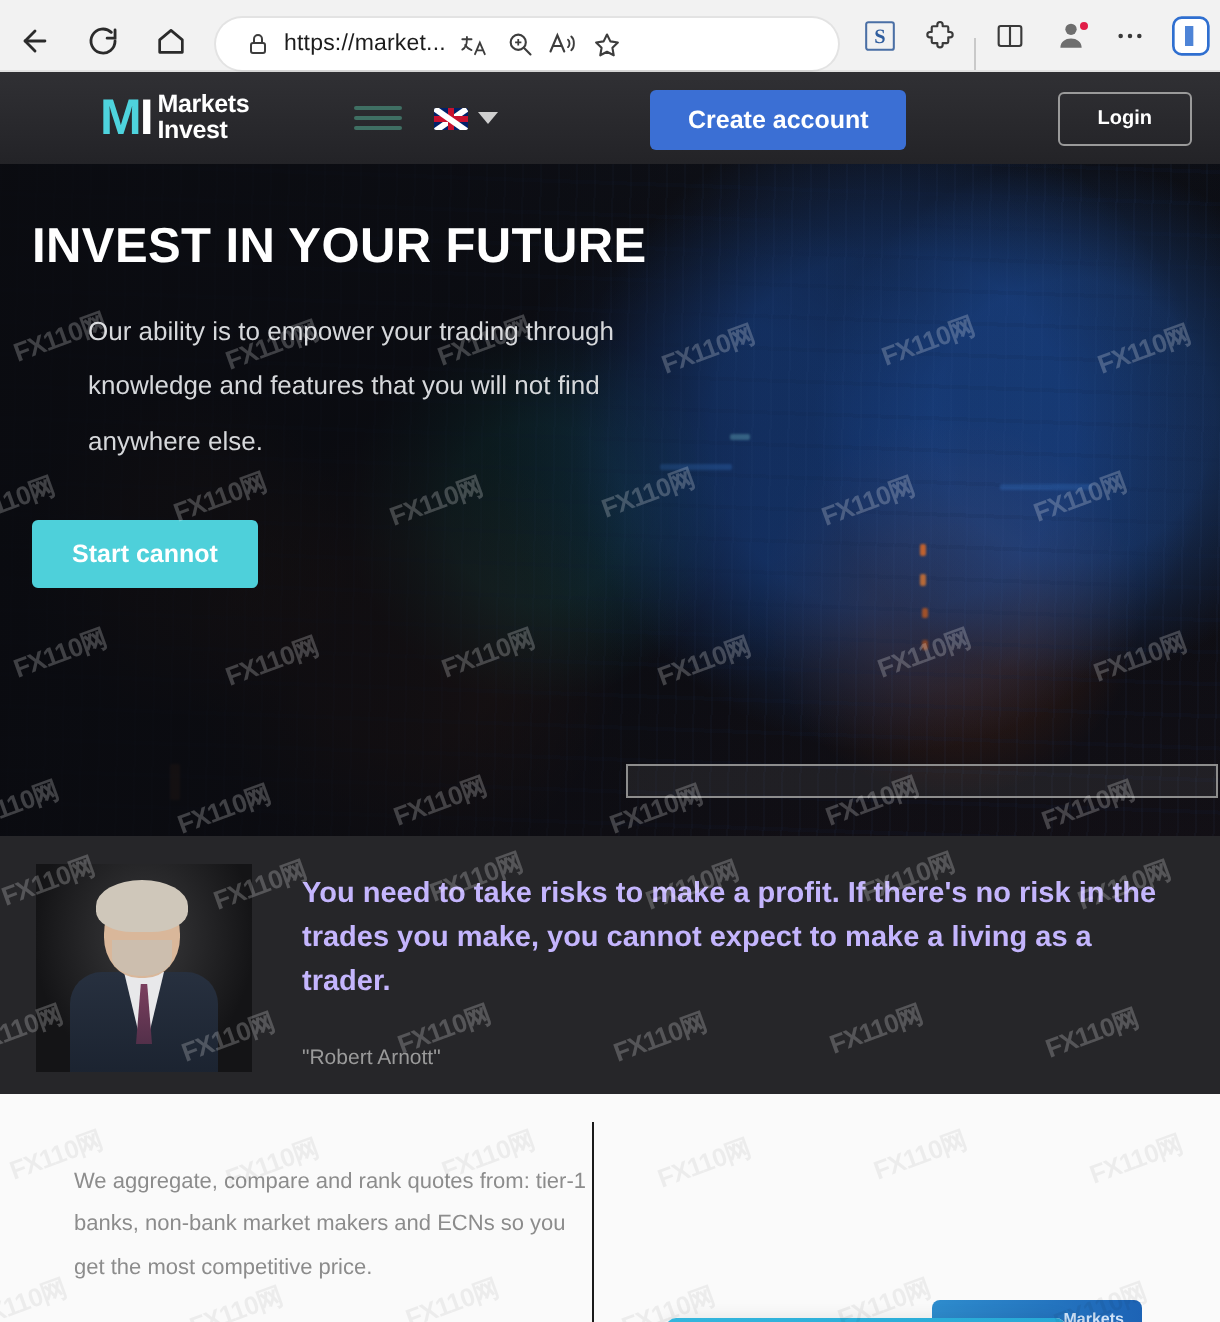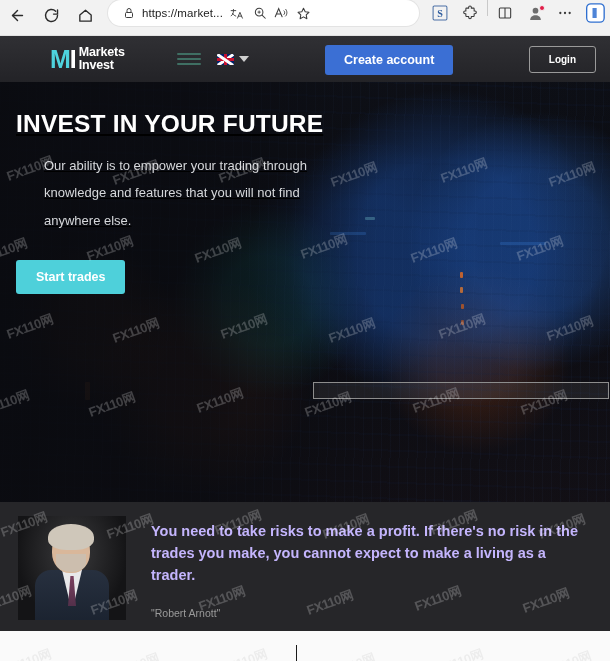--- a/index.html
+++ b/index.html
@@ -2,21 +2,21 @@
 <html><head>
 <meta charset="utf-8">
 <style>
   * { margin:0; padding:0; box-sizing:border-box; }
   html,body{ width:610px; height:661px; overflow:hidden; background:#fff;
              font-family:"Liberation Sans", sans-serif; }
 
   
   .browser-bar{
     position:absolute; top:0; left:0; width:610px; height:36px;
-    background:#f2f2f2; display:flex; align-items:flex-start; gap:0;
+    background:#f2f2f2; display:flex; align-items:flex-end; gap:0;
     border-bottom:1px solid #e2e2e2;
   }
   .nav-btn{
     width:34px; height:30px; display:flex; align-items:center; justify-content:center;
     color:#2b2b2b; flex:none; cursor:default;
   }
   .nav-btn svg{ display:block; }
   .omnibox{
     flex:1; height:26px; margin:0 6px; background:#fff; border-radius:13px;
     display:flex; align-items:center; gap:0; padding:0 6px 0 10px;
@@ -69,21 +69,21 @@
     background:#3b6fd4; color:#fff; font-size:12.5px; font-weight:bold;
     padding:8px 19px; border-radius:3px; border:none; white-space:nowrap;
     position:absolute; left:325px; top:9px;
   }
   .btn-login{
     background:transparent; color:#fff; font-size:10px; font-weight:bold;
     padding:7px 19px; border-radius:3px; border:1px solid #9a9a9a; white-space:nowrap;
   }
 
   
-  .hero{ position:relative; height:420px; overflow:hidden; background:#b91c1c;text-decoration:underline; }
+  .hero{ position:relative; height:336px; overflow:hidden; background:#b91c1c; }
   .hero-bg{ position:absolute; inset:0;
     background:
       radial-gradient(circle at 73% 40%, rgba(30,90,190,.42) 0 90px, transparent 160px),
       radial-gradient(circle at 88% 38%, rgba(40,110,220,.34) 0 70px, transparent 130px),
       radial-gradient(circle at 60% 42%, rgba(24,70,150,.28) 0 60px, transparent 120px),
       radial-gradient(circle at 44% 52%, rgba(25,180,170,.22) 0 45px, transparent 95px),
       radial-gradient(circle at 78% 66%, rgba(190,80,20,.22) 0 40px, transparent 95px),
       radial-gradient(circle at 33% 72%, rgba(150,70,25,.16) 0 50px, transparent 110px),
       radial-gradient(circle at 15% 58%, rgba(180,90,30,.14) 0 35px, transparent 85px),
       linear-gradient(170deg,#10121a 0%,#0a0c12 45%,#131016 100%);
@@ -320,21 +320,21 @@
       <i style="left:85px;top:300px;width:5px;height:18px;background:#c76a28;opacity:.3"></i>
       <i style="left:330px;top:150px;width:36px;height:3px;background:#3b86e8;opacity:.35"></i>
       <i style="left:500px;top:160px;width:46px;height:3px;background:#3b86e8;opacity:.3"></i>
       <i style="left:365px;top:135px;width:10px;height:3px;background:#7fd7e8;opacity:.4"></i>
     </div>
     <div class="hero-shade"></div>
 
     <div class="hero-inner">
       <div class="hero-title">INVEST IN YOUR FUTURE</div>
       <div class="hero-sub">Our ability is to empower your trading through knowledge and features that you will not find anywhere else.</div>
-      <button class="btn-start">Start trades</button>
+      <button class="btn-start">Start cannot</button>
     </div>
 
     <div class="wm">
       <b style="left:6px;top:78px">FX110网</b>
         <b style="left:112px;top:82px">FX110网</b>
       <b style="left:218px;top:80px">FX110网</b>
         <b style="left:330px;top:84px">FX110网</b>
       <b style="left:440px;top:80px">FX110网</b>
         <b style="left:548px;top:84px">FX110网</b>
       <b style="left:-20px;top:160px">FX110网</b>

